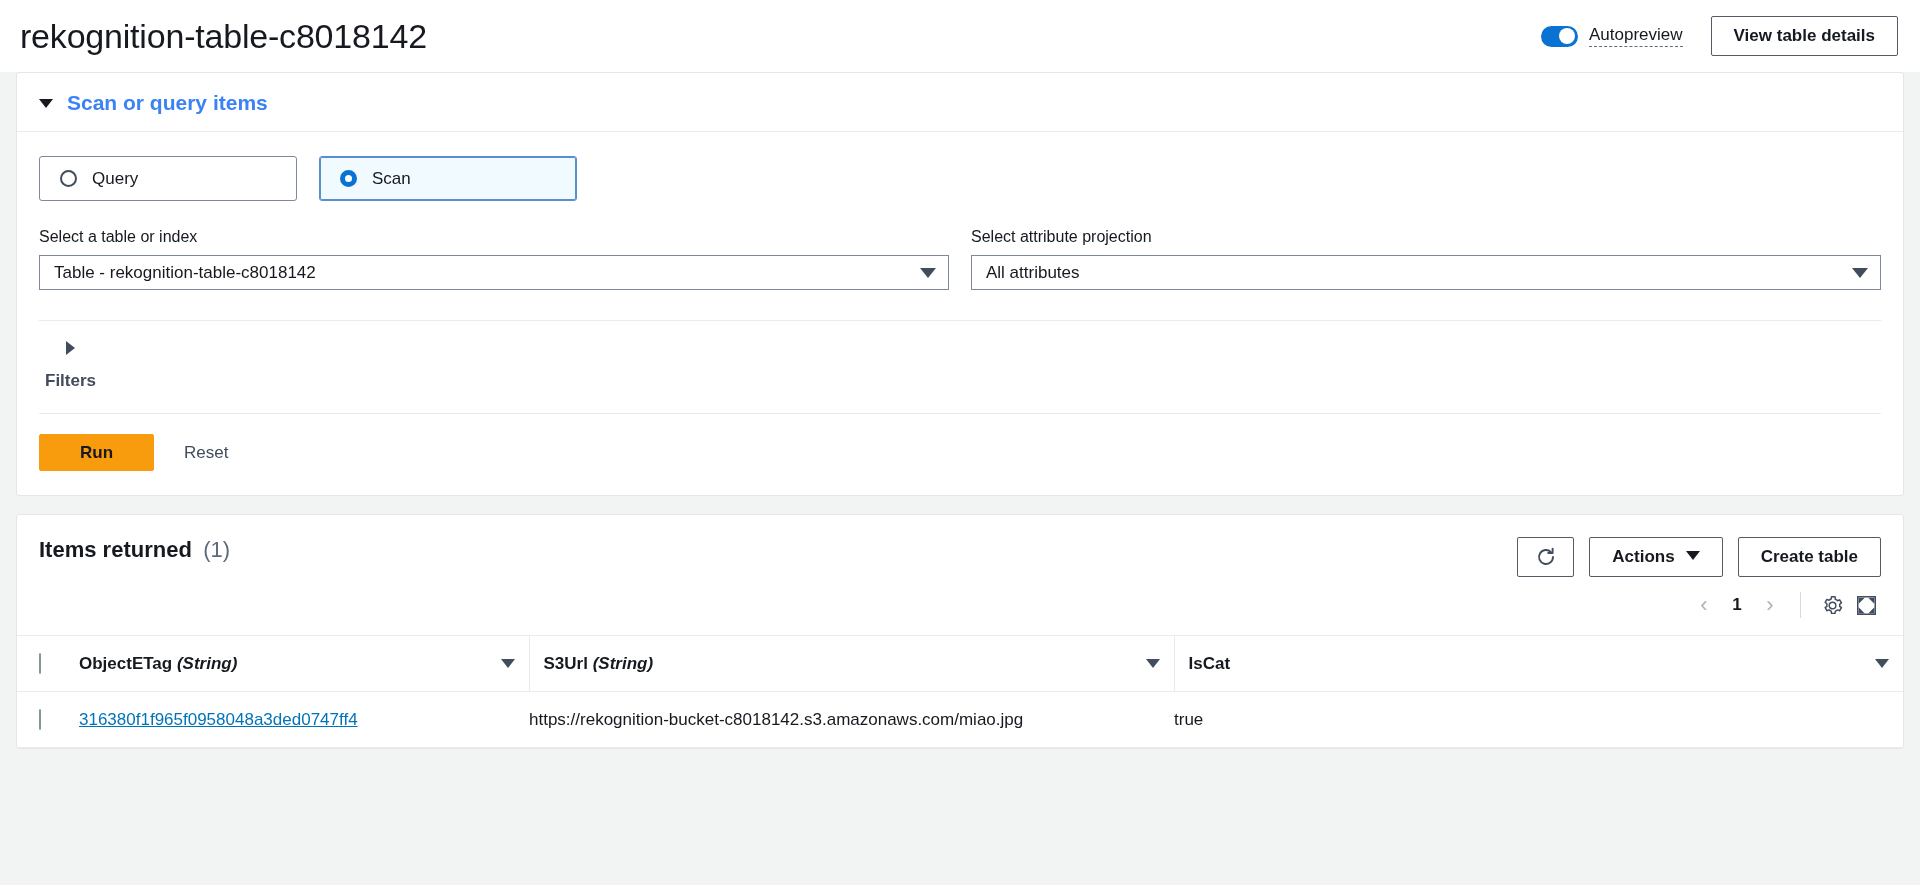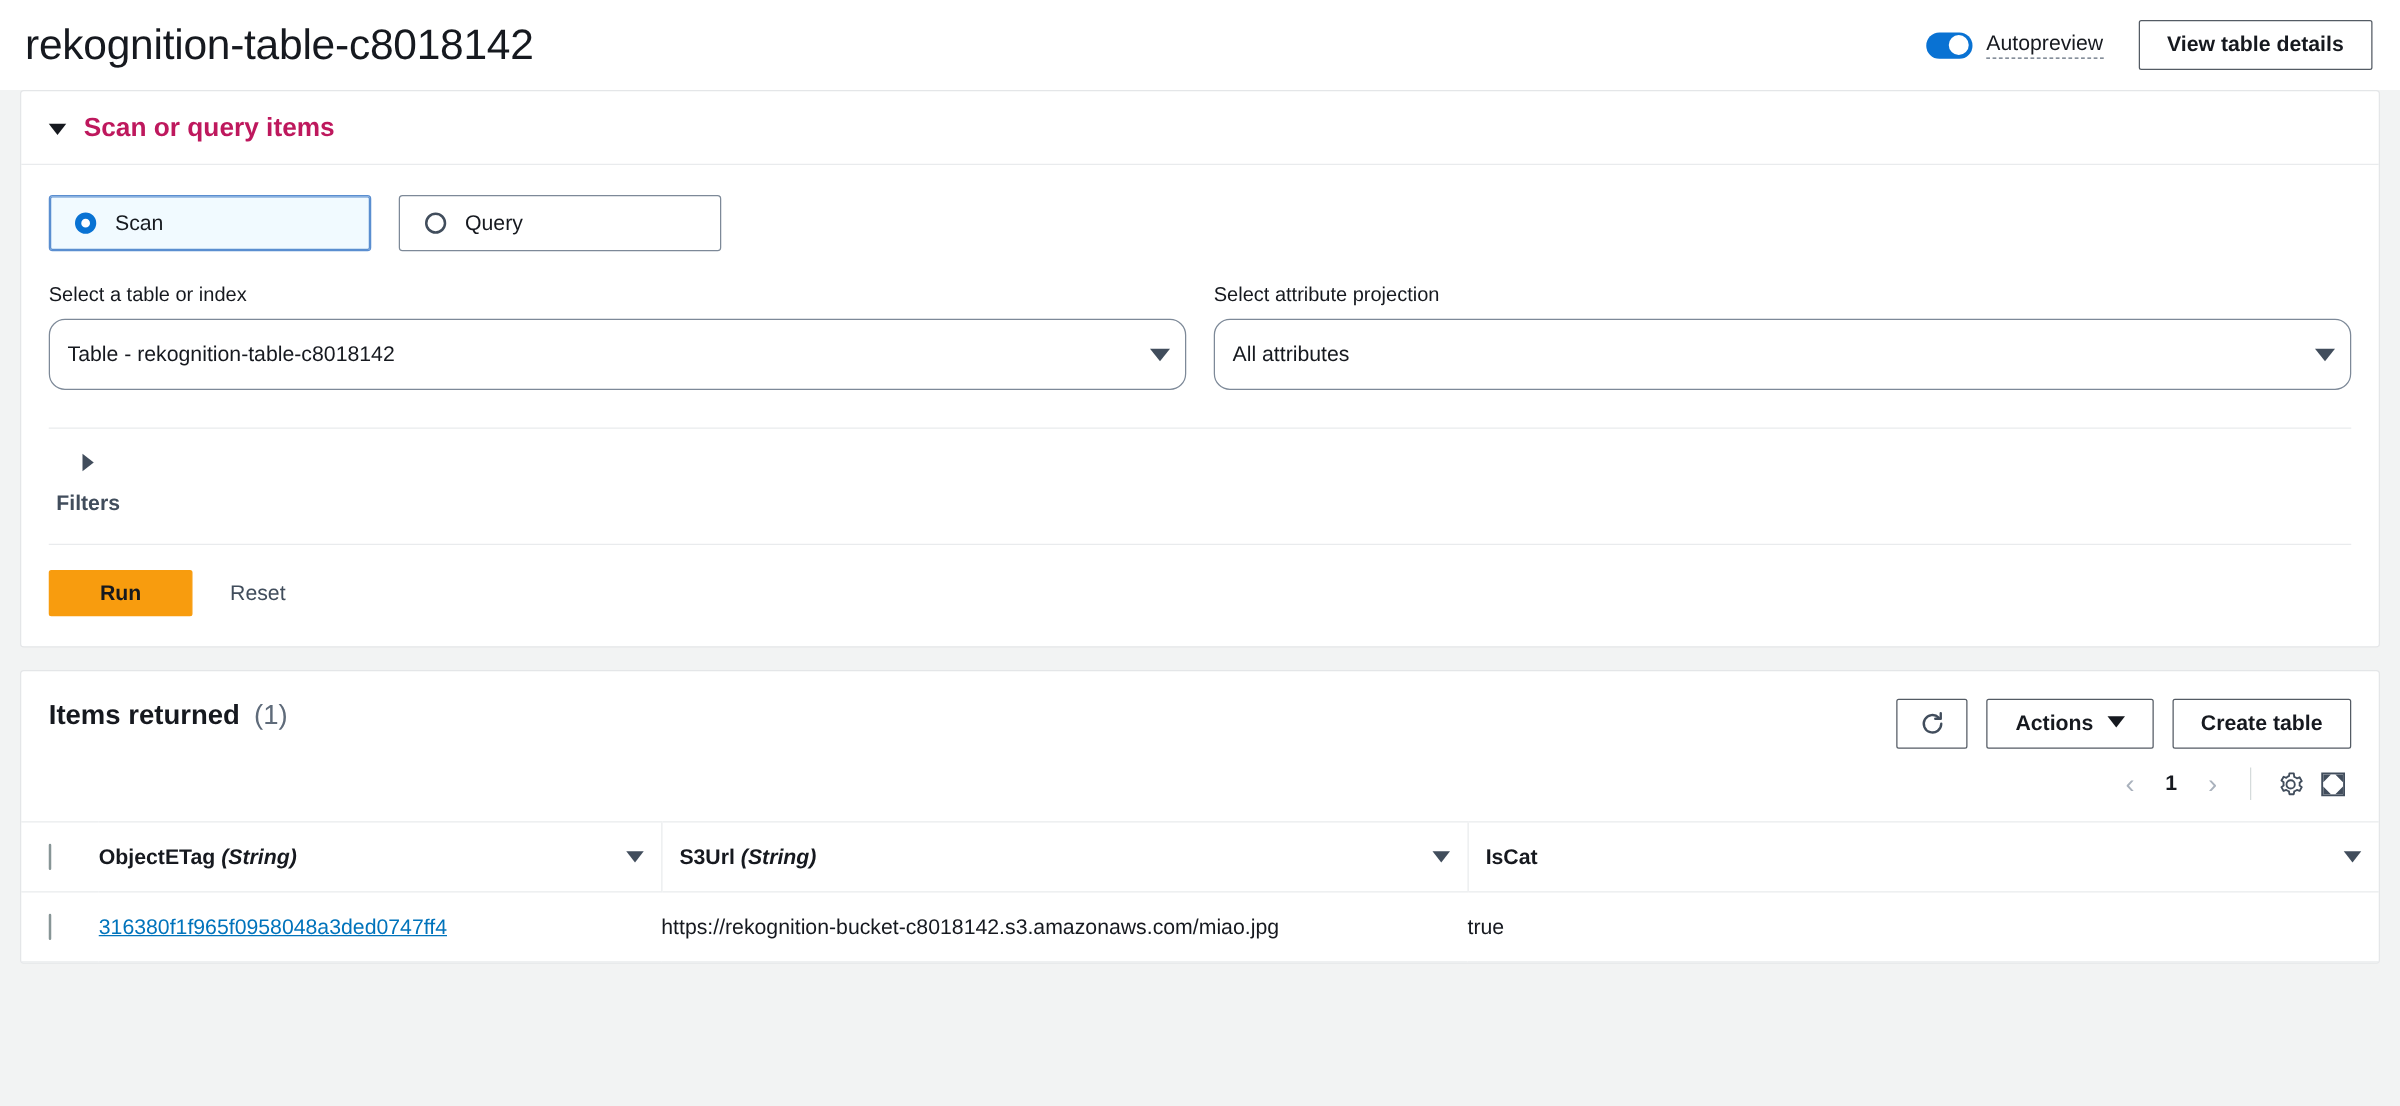--- a/index.html
+++ b/index.html
@@ -101,21 +101,21 @@
   .caret-right {
     width: 0; height: 0;
     border-top: 7px solid transparent;
     border-bottom: 7px solid transparent;
     border-left: 9px solid #414d5c;
     flex: none;
   }
   .card-title {
     font-size: 21px;
     font-weight: bold;
-    color: #be185d;
+    color: #3b82f6;
   }
 
   
   .card-body { padding: 24px 22px 0 22px; }
   .mode-row { display: flex; gap: 22px; }
   .tile {
     width: 258px;
     height: 45px;
     border: 1px solid #7d8998;
     border-radius: 3px;
@@ -150,23 +150,23 @@
     gap: 22px;
     margin-top: 27px;
   }
   .field { flex: 1; min-width: 0; }
   .field-label {
     font-size: 16px;
     color: #16191f;
     margin-bottom: 9px;
   }
   .select {
-    height: 57px;
+    height: 35px;
     border: 1px solid #7d8998;
-    border-radius: 13px;
+    border-radius: 0;
     background: #ffffff;
     display: flex;
     align-items: center;
     padding: 0 12px 0 14px;
     cursor: pointer;
   }
   .select-value {
     font-size: 17px;
     color: #16191f;
     white-space: nowrap;
@@ -362,27 +362,27 @@
 <div class="card">
   <div class="card-header">
     <div class="expander">
       <span class="caret-down"></span>
       <span class="card-title">Scan or query items</span>
     </div>
   </div>
 
   <div class="card-body">
     <div class="mode-row">
+      <div class="tile">
+        <span class="radio"></span>
+        <span class="tile-label">Query</span>
+      </div>
       <div class="tile selected">
         <span class="radio on"></span>
         <span class="tile-label">Scan</span>
-      </div>
-      <div class="tile">
-        <span class="radio"></span>
-        <span class="tile-label">Query</span>
       </div>
     </div>
 
     <div class="field-grid">
       <div class="field">
         <div class="field-label">Select a table or index</div>
         <div class="select">
           <span class="select-value">Table - rekognition-table-c8018142</span>
           <span class="select-caret"></span>
         </div>

